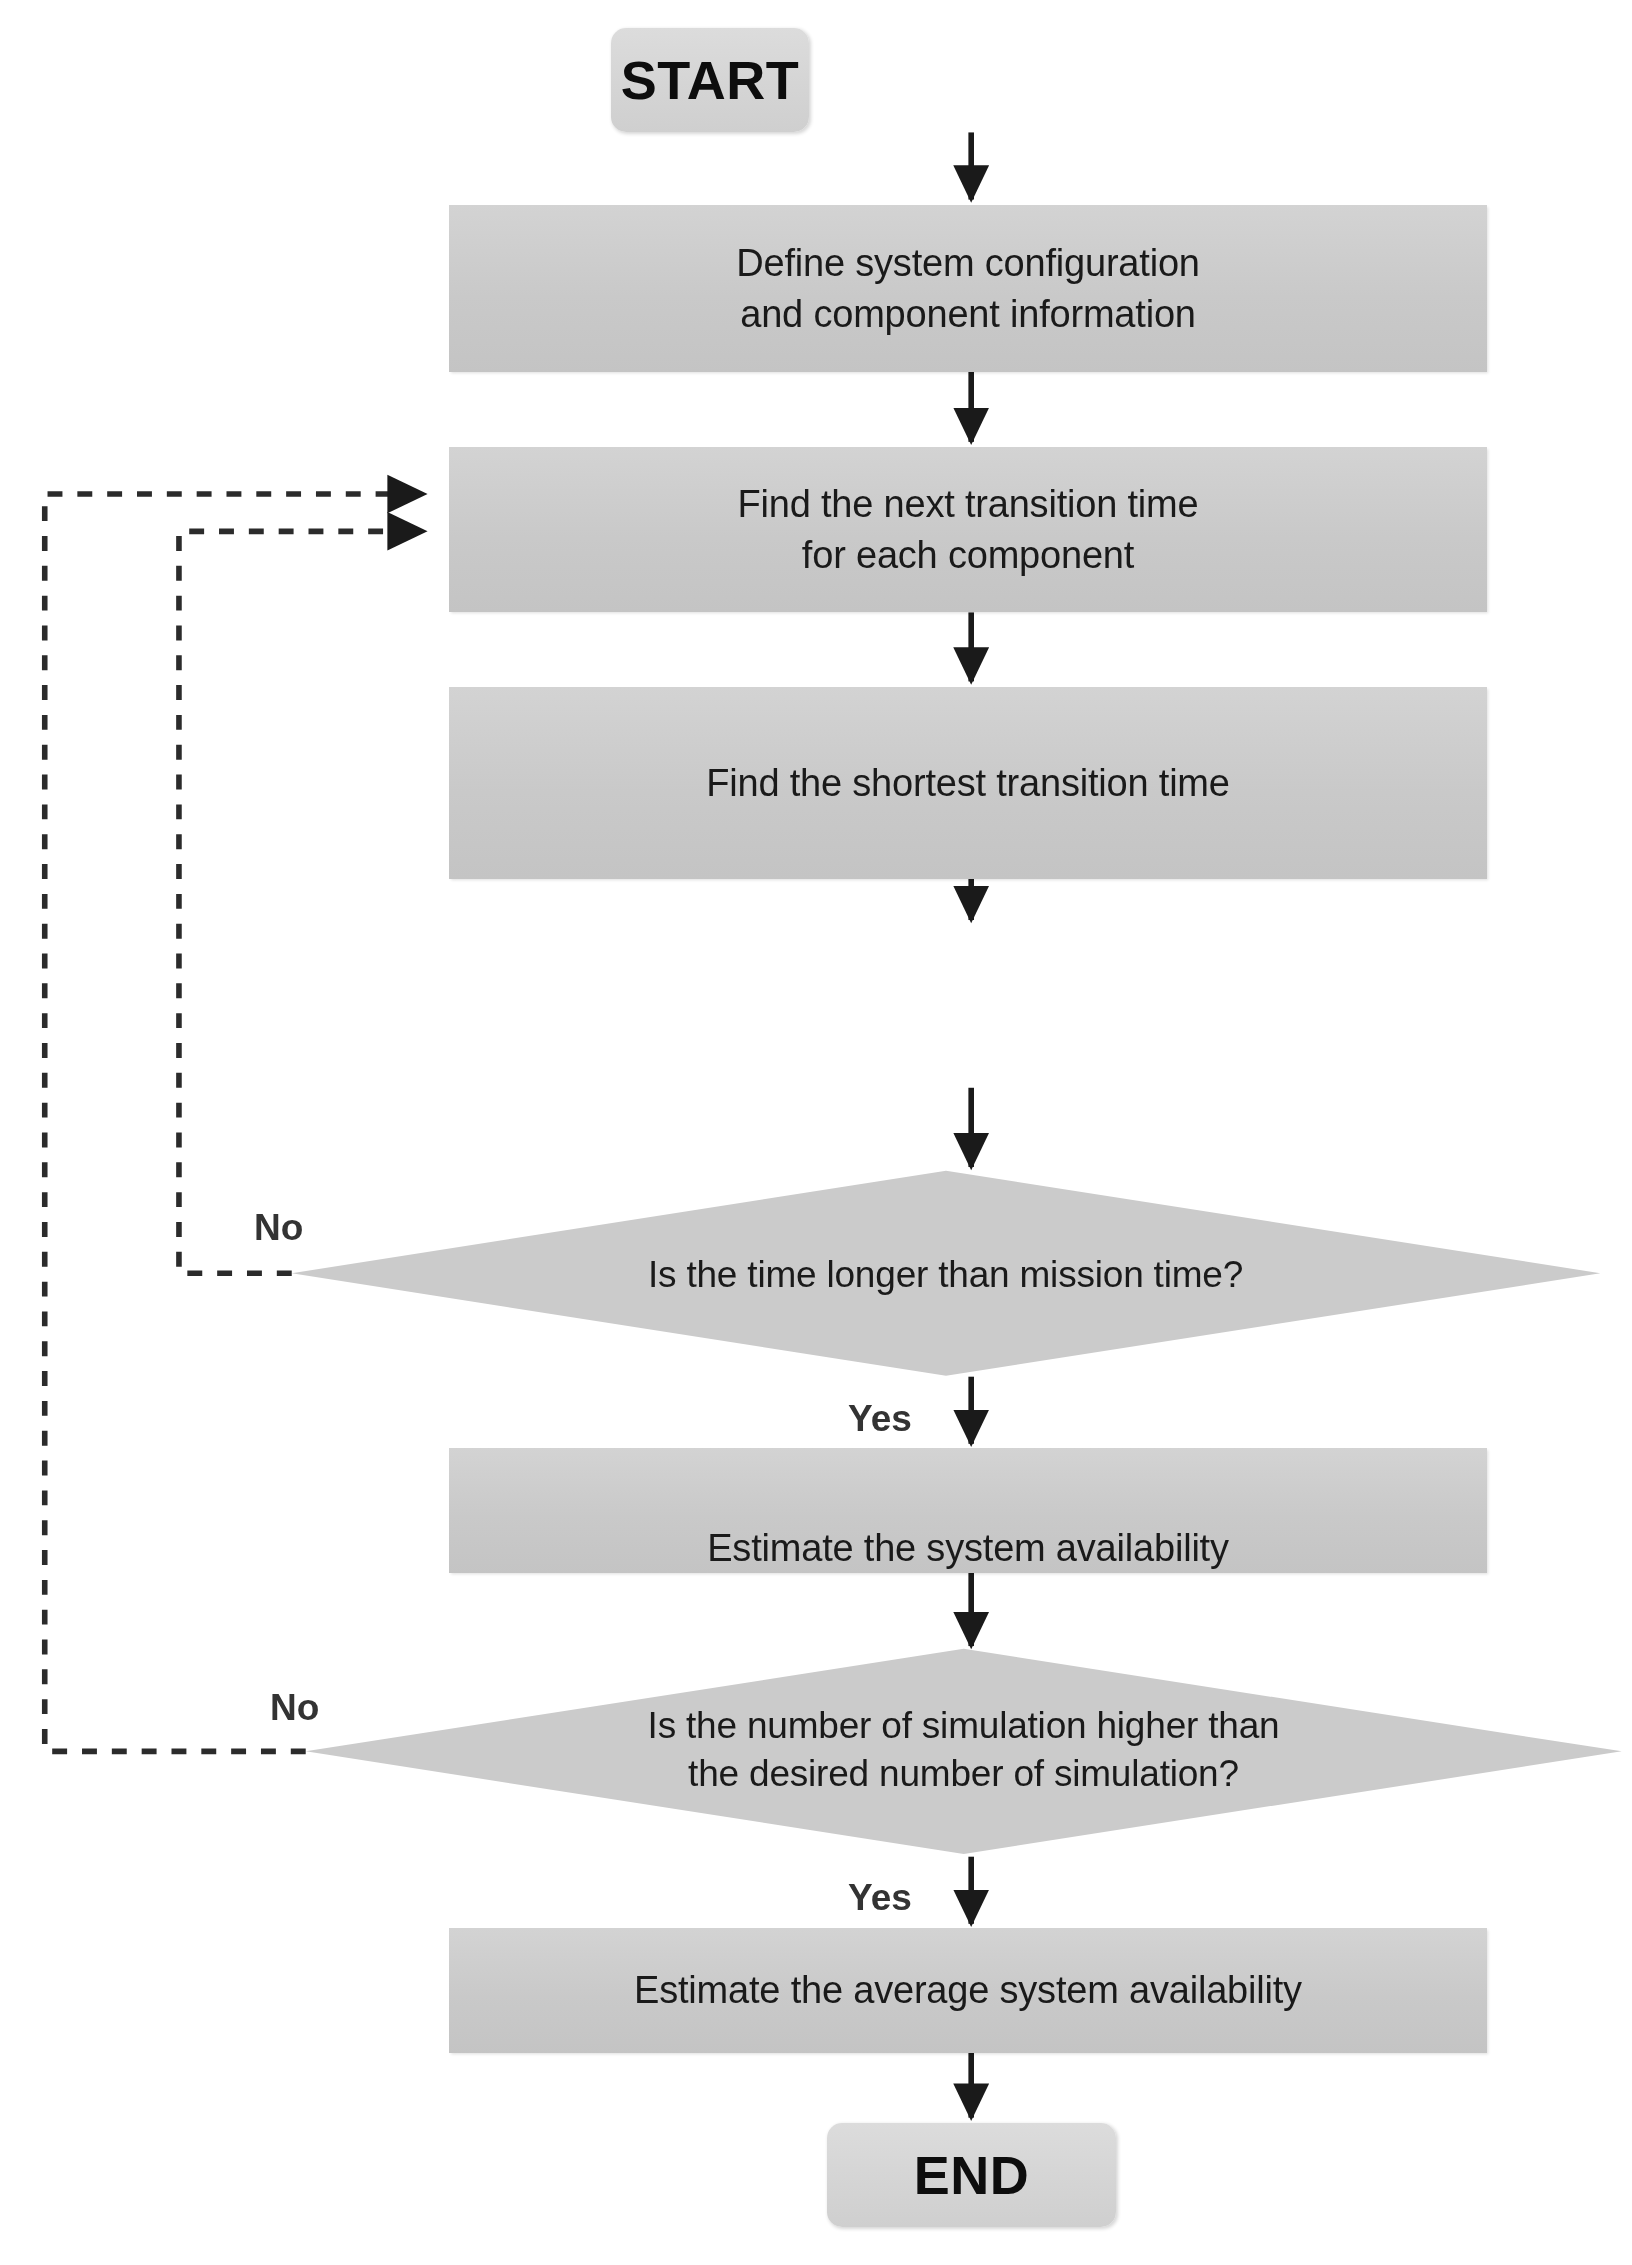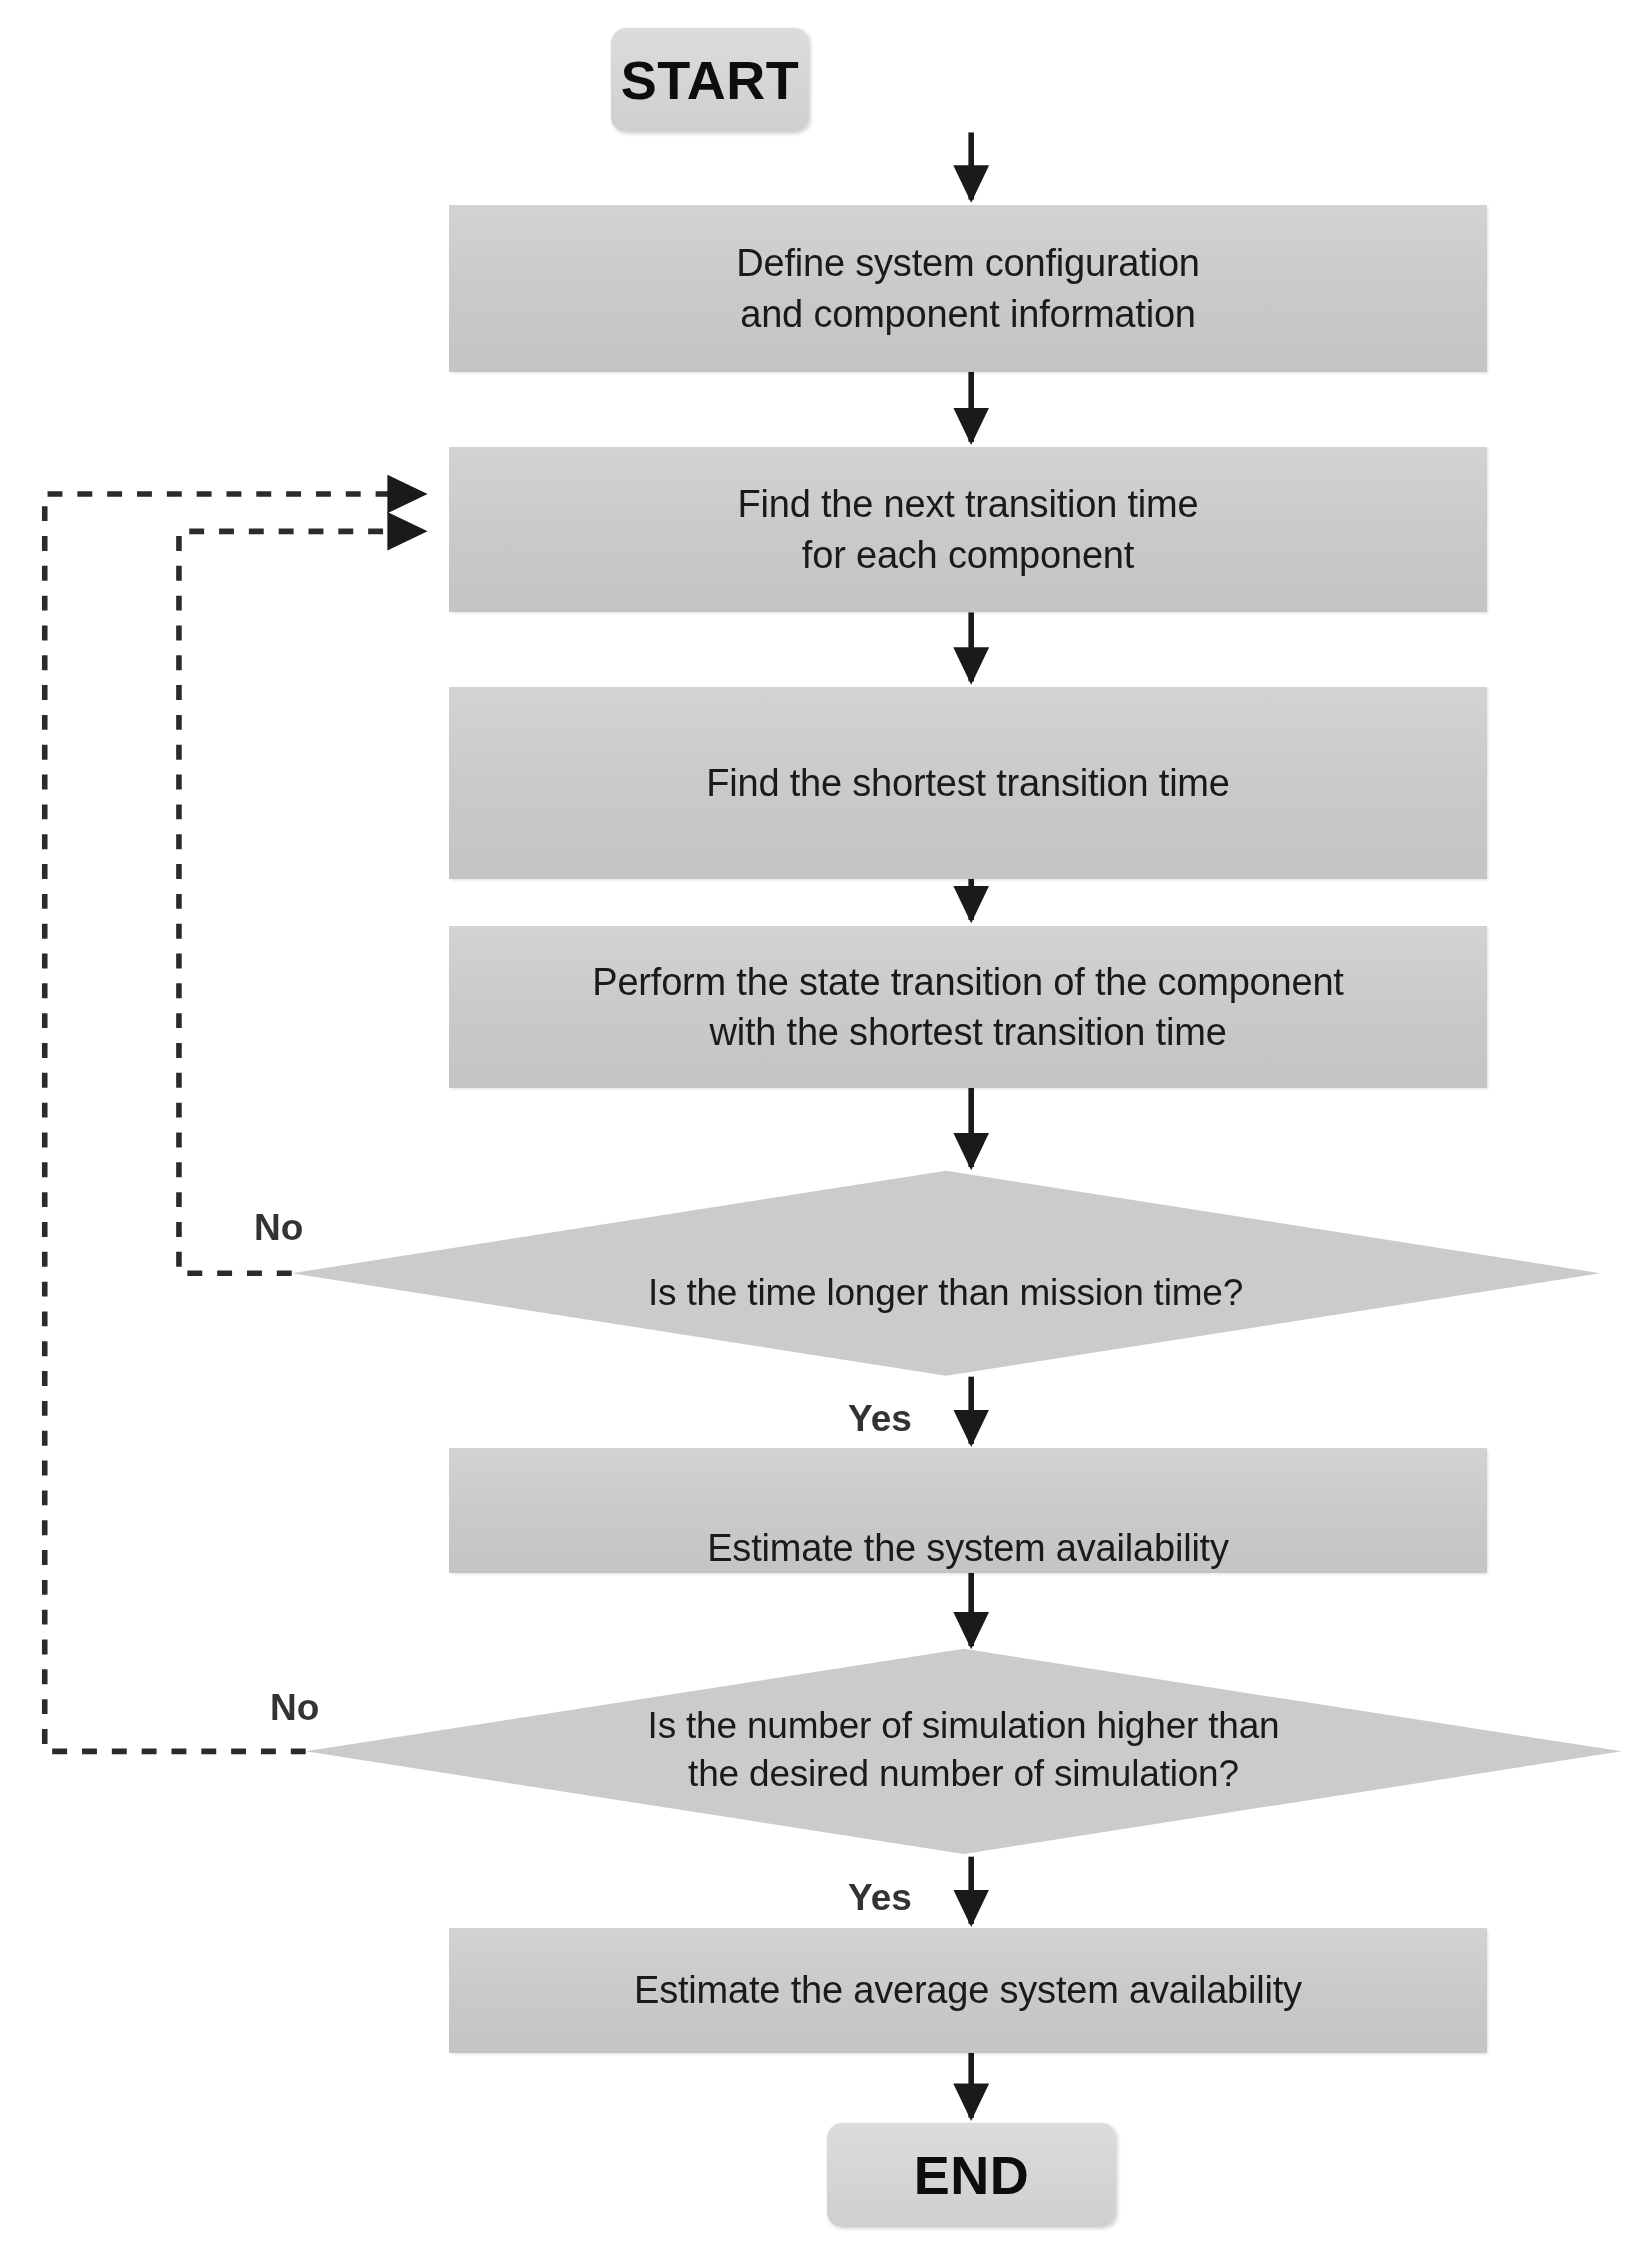--- a/index.html
+++ b/index.html
@@ -139,26 +139,22 @@
 
   <div class="node proc" style="left:449px; top:447px; width:1038px; height:165px;">
     <span class="txt">Find the next transition time
 for each component</span>
   </div>
 
   <div class="node proc" style="left:449px; top:687px; width:1038px; height:192px;">
     <span class="txt">Find the shortest transition time</span>
   </div>
 
-  <div class="node proc" style="left:449px; top:926px; width:1038px; height:162px;">
-    <span class="txt">Perform the state transition of the component
-with the shortest transition time</span>
-  </div>
 
-  <div class="decision-label" style="left:433px; top:1251px; width:1025px;margin-top:18px;">
+  <div class="decision-label" style="left:433px; top:1251px; width:1025px;">
     <span class="txt">Is the time longer than mission time?</span>
   </div>
 
   <div class="node proc" style="left:449px; top:1448px; width:1038px; height:125px;align-items:flex-end;">
     <span class="txt">Estimate the system availability</span>
   </div>
 
   <div class="decision-label" style="left:451px; top:1702px; width:1025px;">
     <span class="txt">Is the number of simulation higher than
 the desired number of simulation?</span>

